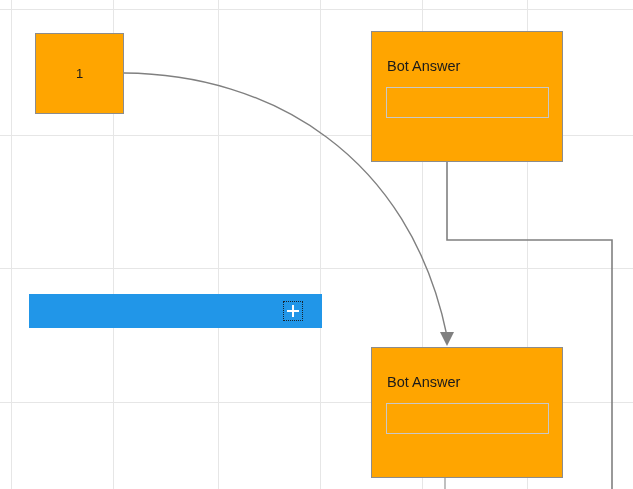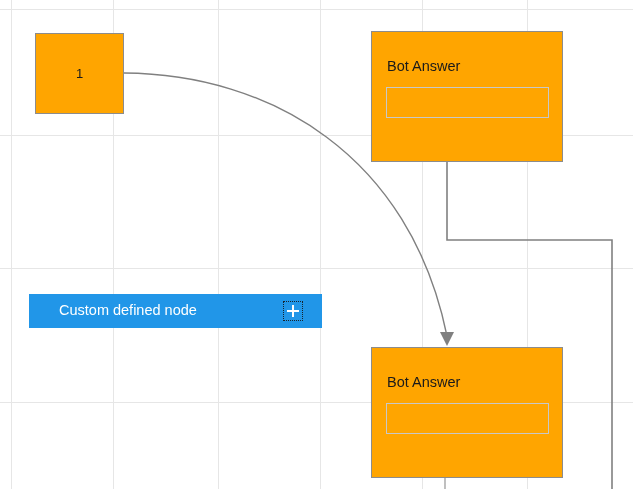--- a/index.html
+++ b/index.html
@@ -174,17 +174,16 @@
     <span class="node-bot-title">Bot Answer</span>
     <div class="node-bot-slot"></div>
   </div>
 
   <div class="node node-bot node-bot-bottom">
     <span class="node-bot-title">Bot Answer</span>
     <div class="node-bot-slot"></div>
   </div>
 
   <div class="palette-button">
-    <span class="palette-label">Custom defined node</span>
     <span class="palette-add-icon"></span>
   </div>
 
 </div>
 
 </body></html>

